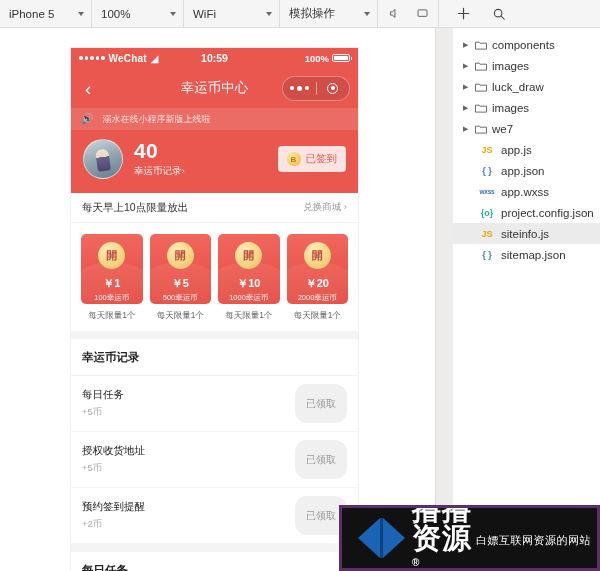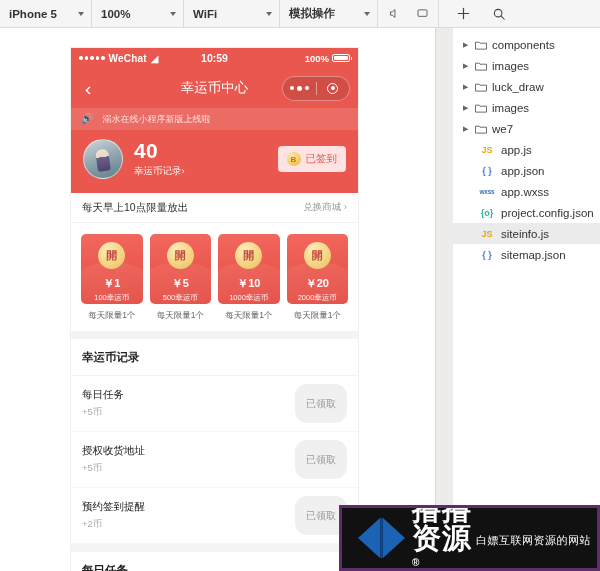--- a/index.html
+++ b/index.html
@@ -14,21 +14,21 @@
   .toolbar {
     position: absolute; left: 0; top: 0; width: 600px; height: 28px;
     background: #f5f5f5; border-bottom: 1px solid #dcdcdc;
     display: flex; align-items: stretch;
   }
   .tb-select {
     display: flex; align-items: center; justify-content: space-between;
     height: 27px; padding: 0 8px 0 9px; font-size: 11.5px; color: #333;
     border-right: 1px solid #dcdcdc; background: #f5f5f5; cursor: pointer;
   }
-  .tb-select .lbl { white-space: nowrap; font-weight: bold; }
+  .tb-select .lbl { white-space: nowrap; }
   .tb-select .cv { font-size: 8px; color: #666; margin-left: 10px; transform: scaleX(1.5); }
   .tb-w1 { width: 92px; }
   .tb-w2 { width: 92px; }
   .tb-w3 { width: 96px; }
   .tb-w4 { width: 98px; }
   .tb-iconbox { display: flex; align-items: center; border-right: 1px solid #dcdcdc; padding: 0 6px; gap: 8px; }
   .tb-ic { width: 20px; height: 20px; display: flex; align-items: center; justify-content: center; cursor: pointer; color: #444; }
   .tb-ic svg { display: block; }
   .tb-right { display: flex; align-items: center; gap: 16px; padding-left: 14px; }
 

